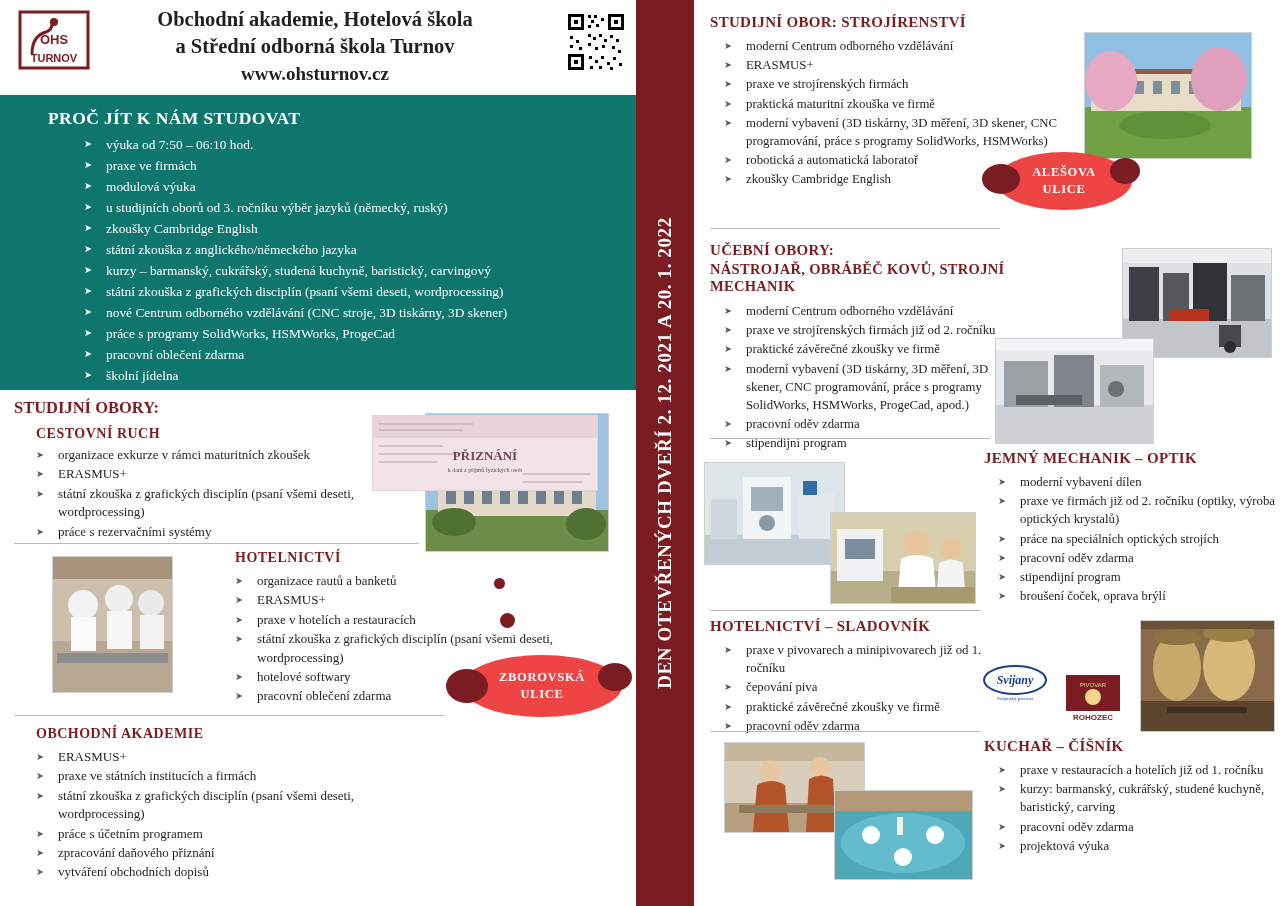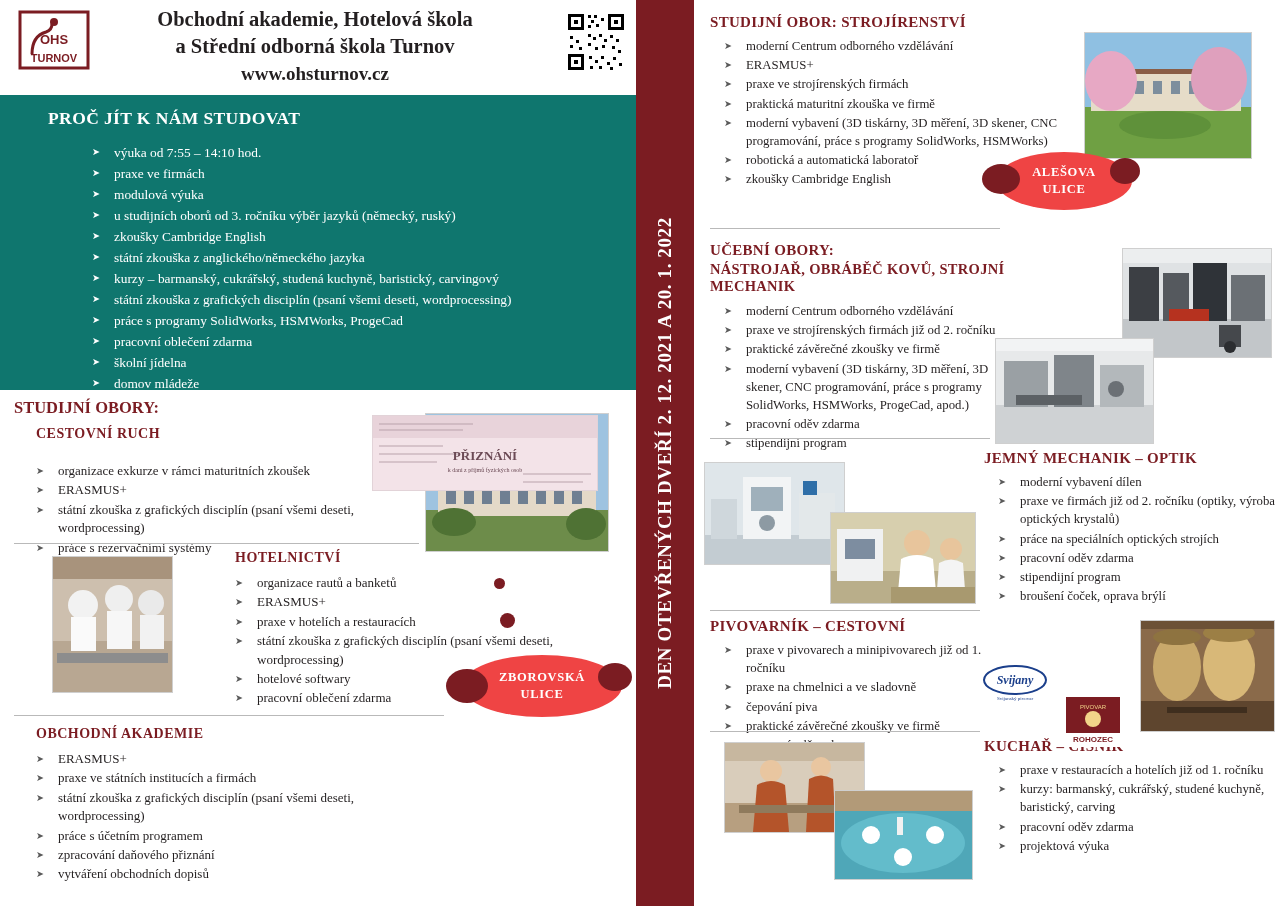--- a/index.html
+++ b/index.html
@@ -30,21 +30,21 @@
   .qr{position:absolute;left:566px;top:12px;width:60px;height:60px;}
 
   .maroon-box{
     position:absolute;left:0;top:95px;width:636px;height:295px;
     background:#0f766e;color:#ffffff;
   }
   .maroon-box h2{
     margin:0;padding:13px 0 6px 48px;font-size:17.5px;letter-spacing:.4px;
     font-weight:bold;
   }
-  ul.lst{list-style:none;margin:8px;padding:0;}
+  ul.lst{list-style:none;margin:0;padding:0;}
   ul.lst li{
     position:relative;padding-left:22px;margin:0 0 1px 0;
     font-size:13.3px;line-height:19.6px;
   }
   ul.lst li:before{
     content:"\27A4";position:absolute;left:0;top:0;font-size:9.5px;line-height:19.6px;
   }
   .maroon-box ul.lst{padding:0 0 0 84px;}
   .maroon-box ul.lst li{font-size:13.4px;line-height:20px;}
   .maroon-box ul.lst li:before{color:#ffffff;}
@@ -54,21 +54,21 @@
   }
   .sub-title{
     font-weight:bold;font-size:14px;color:#7b1c22;letter-spacing:.5px;margin:0;
   }
 
   .left-body{position:absolute;left:0;top:390px;width:636px;height:516px;}
   .hr-line{border:0;border-top:1px solid #b9b9b9;margin:0;}
 
   .blk-studijni{position:absolute;left:14px;top:8px;width:400px;}
   .blk-studijni .sect-title{margin-bottom:8px;}
-  .blk-studijni .sub-title{margin-bottom:20px;margin-left:22px;}
+  .blk-studijni .sub-title{margin-bottom:4px;margin-left:22px;}
   .blk-studijni ul.lst{margin-left:22px;}
   .blk-studijni ul.lst li{font-size:13px;line-height:18.4px;font-family:Liberation Serif, serif;}
   .blk-studijni ul.lst li:before{color:#5a5a5a;}
 
   .img-school{
     position:absolute;left:425px;top:23px;width:182px;height:137px;
     border:1px solid #cfcfcf;overflow:hidden;
   }
 
   .hr1{position:absolute;left:14px;top:153px;width:405px;}
@@ -161,21 +161,21 @@
   .blk-optik ul.lst{margin-left:14px;margin-top:6px;}
   .img-opt1{position:absolute;left:704px;top:462px;width:139px;height:101px;border:1px solid #cfcfcf;overflow:hidden;}
   .img-opt2{position:absolute;left:830px;top:512px;width:144px;height:90px;border:1px solid #cfcfcf;overflow:hidden;}
 
   .hr5{position:absolute;left:710px;top:610px;width:270px;}
 
   .blk-pivo{position:absolute;left:16px;top:618px;width:310px;}
   .blk-pivo ul.lst{margin-left:14px;margin-top:6px;}
   .img-brew{position:absolute;left:1140px;top:620px;width:133px;height:110px;border:1px solid #cfcfcf;overflow:hidden;}
   .logo-sv{position:absolute;left:980px;top:660px;width:70px;height:48px;}
-  .logo-ro{position:absolute;left:1060px;top:693px;width:66px;height:54px;}
+  .logo-ro{position:absolute;left:1060px;top:671px;width:66px;height:54px;}
 
   .hr6{position:absolute;left:710px;top:731px;width:270px;}
 
   .blk-kuchar{position:absolute;left:290px;top:738px;width:296px;}
   .blk-kuchar ul.lst{margin-left:14px;margin-top:6px;}
   .img-chef{position:absolute;left:724px;top:742px;width:139px;height:89px;border:1px solid #cfcfcf;overflow:hidden;}
   .img-table{position:absolute;left:834px;top:790px;width:137px;height:88px;border:1px solid #cfcfcf;overflow:hidden;}
 
   .ph{width:100%;height:100%;display:block;}
 </style>
@@ -245,28 +245,29 @@
               <rect x="4" y="33" width="3" height="3"></rect>
             <rect x="13" y="35" width="3" height="3"></rect>
           </g>
         </svg>
       </div>
     </div>
 
     <div class="maroon-box">
       <h2>PROČ JÍT K NÁM STUDOVAT</h2>
       <ul class="lst">
-        <li>výuka od 7:55 – 14:10 hod.</li>
+        <li>výuka od 7:50 – 06:10 hod.</li>
         <li>praxe ve firmách</li>
         <li>modulová výuka</li>
         <li>u studijních oborů od 3. ročníku výběr jazyků (německý, ruský)</li>
         <li>zkoušky Cambridge English</li>
         <li>státní zkouška z anglického/německého jazyka</li>
         <li>kurzy – barmanský, cukrářský, studená kuchyně, baristický, carvingový</li>
         <li>státní zkouška z grafických disciplín (psaní všemi deseti, wordprocessing)</li>
+        <li>nové Centrum odborného vzdělávání (CNC stroje, 3D tiskárny, 3D skener)</li>
         <li>práce s programy SolidWorks, HSMWorks, ProgeCad</li>
         <li>pracovní oblečení zdarma</li>
         <li>školní jídelna</li>
         <li>domov mládeže</li>
       </ul>
     </div>
 
     <div class="left-body">
 
       <div class="blk-studijni">
@@ -423,24 +424,23 @@
         <li>moderní vybavení dílen</li>
         <li>praxe ve firmách již od 2. ročníku (optiky, výroba optických krystalů)</li>
         <li>práce na speciálních optických strojích</li>
         <li>pracovní oděv zdarma</li>
         <li>stipendijní program</li>
         <li>broušení čoček, oprava brýlí</li>
       </ul>
     </div>
 
     <div class="blk-pivo">
-      <p class="r-sect-title">PIVOVARNÍK – CESTOVNÍ</p>
+      <p class="r-sect-title">HOTELNICTVÍ – SLADOVNÍK</p>
       <ul class="lst">
         <li>praxe v pivovarech a minipivovarech již od 1. ročníku</li>
-        <li>praxe na chmelnici a ve sladovně</li>
         <li>čepování piva</li>
         <li>praktické závěrečné zkoušky ve firmě</li>
         <li>pracovní oděv zdarma</li>
       </ul>
     </div>
 
     <div class="blk-kuchar">
       <p class="r-sect-title">KUCHAŘ – ČÍŠNÍK</p>
       <ul class="lst">
         <li>praxe v restauracích a hotelích již od 1. ročníku</li>

